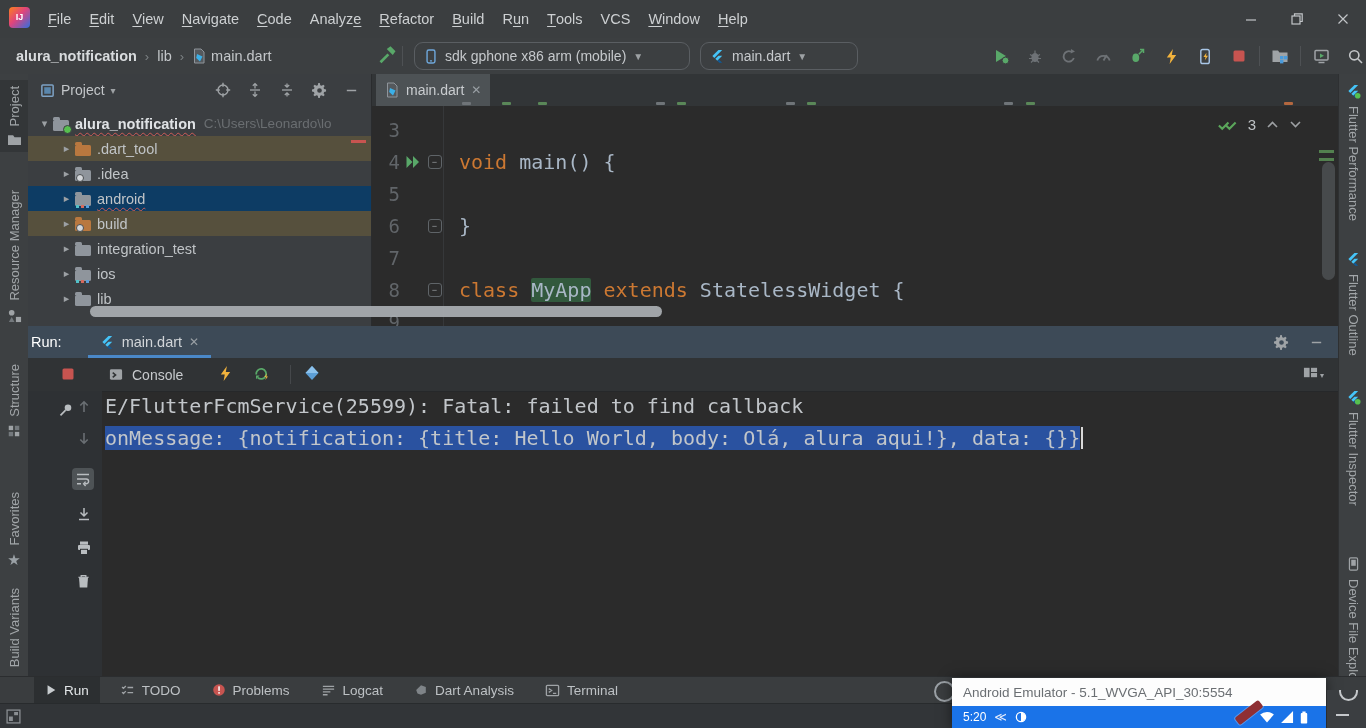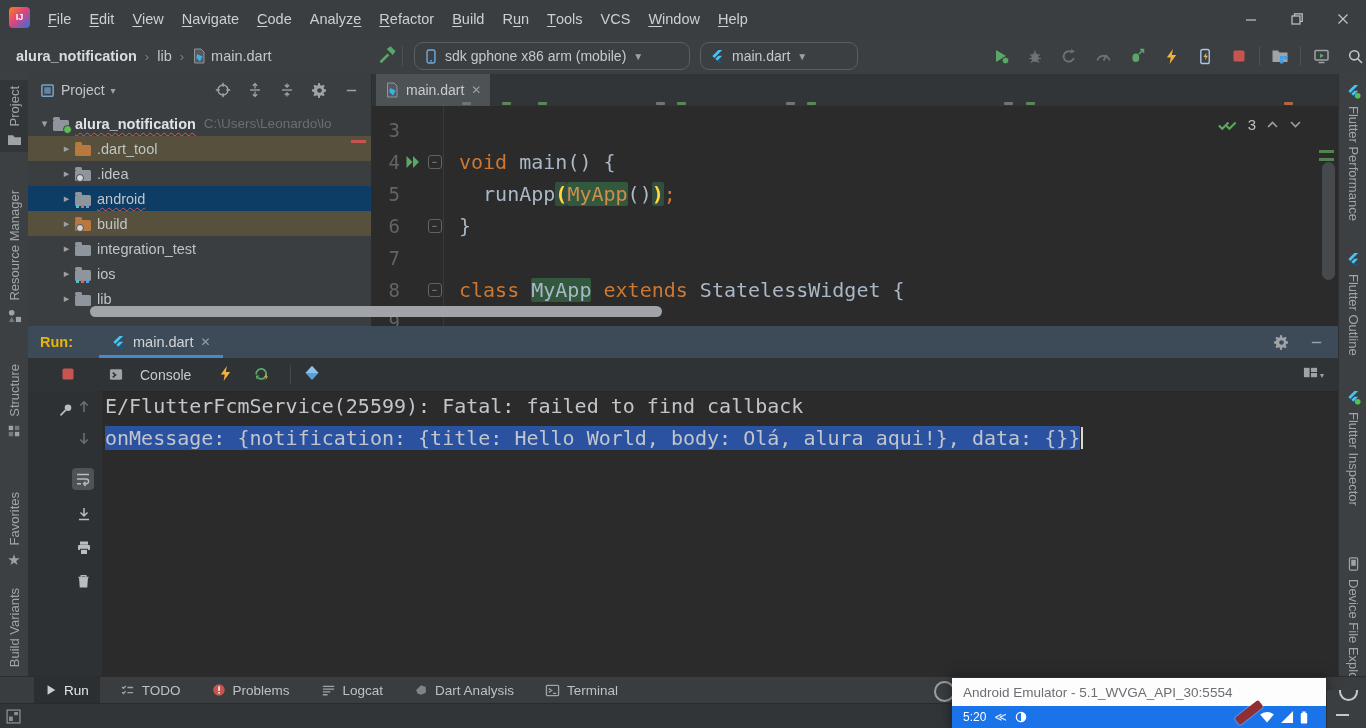--- a/index.html
+++ b/index.html
@@ -112,28 +112,28 @@
   #inspections .cnt{color:#bfc3c6;font-size:15px;}
   .stripe-mark{position:absolute;right:4px;width:15px;height:3px;background:#53814f;}
   #editor-scroll-thumb{position:absolute;right:3px;top:88px;width:13px;height:118px;background:#474a4c;border-radius:7px;}
 
   
   #drag-bar{position:absolute;left:90px;top:306px;width:572px;height:11px;background:#a9adb1;border-radius:6px;opacity:.93;z-index:6;}
 
   
   #run-panel{position:absolute;left:28px;top:326px;width:1310px;height:350px;background:#2b2b2b;}
   #run-header{position:absolute;left:0;top:0;right:0;height:32px;background:#3d4a57;display:flex;align-items:center;}
-  #run-label{margin-left:12px;font-size:14.5px;color:#eab308;font-weight:bold;}
+  #run-label{margin-left:3px;font-size:14.5px;color:#ffffff;}
   #run-tab{position:relative;margin-left:26px;height:32px;display:flex;align-items:center;gap:7px;padding:0 12px;}
   #run-tab::after{content:"";position:absolute;left:0;right:0;bottom:0;height:3px;background:#4a88c8;}
   #run-tab .tab-label{color:#d2d5d8;font-size:14.5px;}
   #run-header-actions{position:absolute;right:14px;top:0;height:32px;display:flex;align-items:center;gap:20px;}
   #console-toolbar{position:absolute;left:0;top:32px;right:0;height:33px;background:#303335;border-bottom:1px solid #26282a;}
   #stop-button{position:absolute;left:32px;top:8px;}
-  #console-tab{position:absolute;left:70px;top:0;height:33px;display:flex;align-items:center;gap:16px;padding:0 10px;text-align:center;}
+  #console-tab{position:absolute;left:70px;top:0;height:33px;display:flex;align-items:center;gap:8px;padding:0 10px;text-align:center;}
   #console-tab .tab-label{font-size:14px;color:#c7cacd;}
   #hot-reload-btn{position:absolute;left:190px;top:7px;}
   #hot-restart-btn{position:absolute;left:224px;top:7px;}
   #ct-sep{position:absolute;left:262px;top:7px;width:1px;height:19px;background:#45484b;}
   #devtools-btn{position:absolute;left:276px;top:7px;}
   #layout-btn{position:absolute;right:14px;top:7px;display:flex;align-items:flex-end;gap:1px;}
   #run-left{position:absolute;left:0;top:65px;bottom:0;width:74px;background:#2e3134;}
   #pin-btn{position:absolute;left:30px;top:76px;}
   .gut-ic{position:absolute;left:48px;}
   #up-btn{top:72px;} #down-btn{top:104px;}
@@ -569,21 +569,20 @@
           </span>
           <span class="foldcol">
             <span class="fm">−</span>
           </span>
           <span class="codetext"><span class="tk-kw">void </span><span class="tk-fn">main</span><span class="tk-pl">() {</span></span>
         </div>
         <div class="cline">
           <span class="lnum">5</span>
           <span class="runcol"></span>
           <span class="foldcol"></span>
-          <span class="codetext"><span class="tk-pl">  runApp</span><span class="tk-mt">(</span><span class="tk-ct tk-hl">MyApp</span><span class="tk-pl">()</span><span class="tk-mt">)</span><span class="tk-kw">;</span></span>
         </div>
         <div class="cline">
           <span class="lnum">6</span>
           <span class="runcol"></span>
           <span class="foldcol">
             <span class="fm">−</span>
           </span>
           <span class="codetext"><span class="tk-pl">}</span></span>
         </div>
         <div class="cline">

